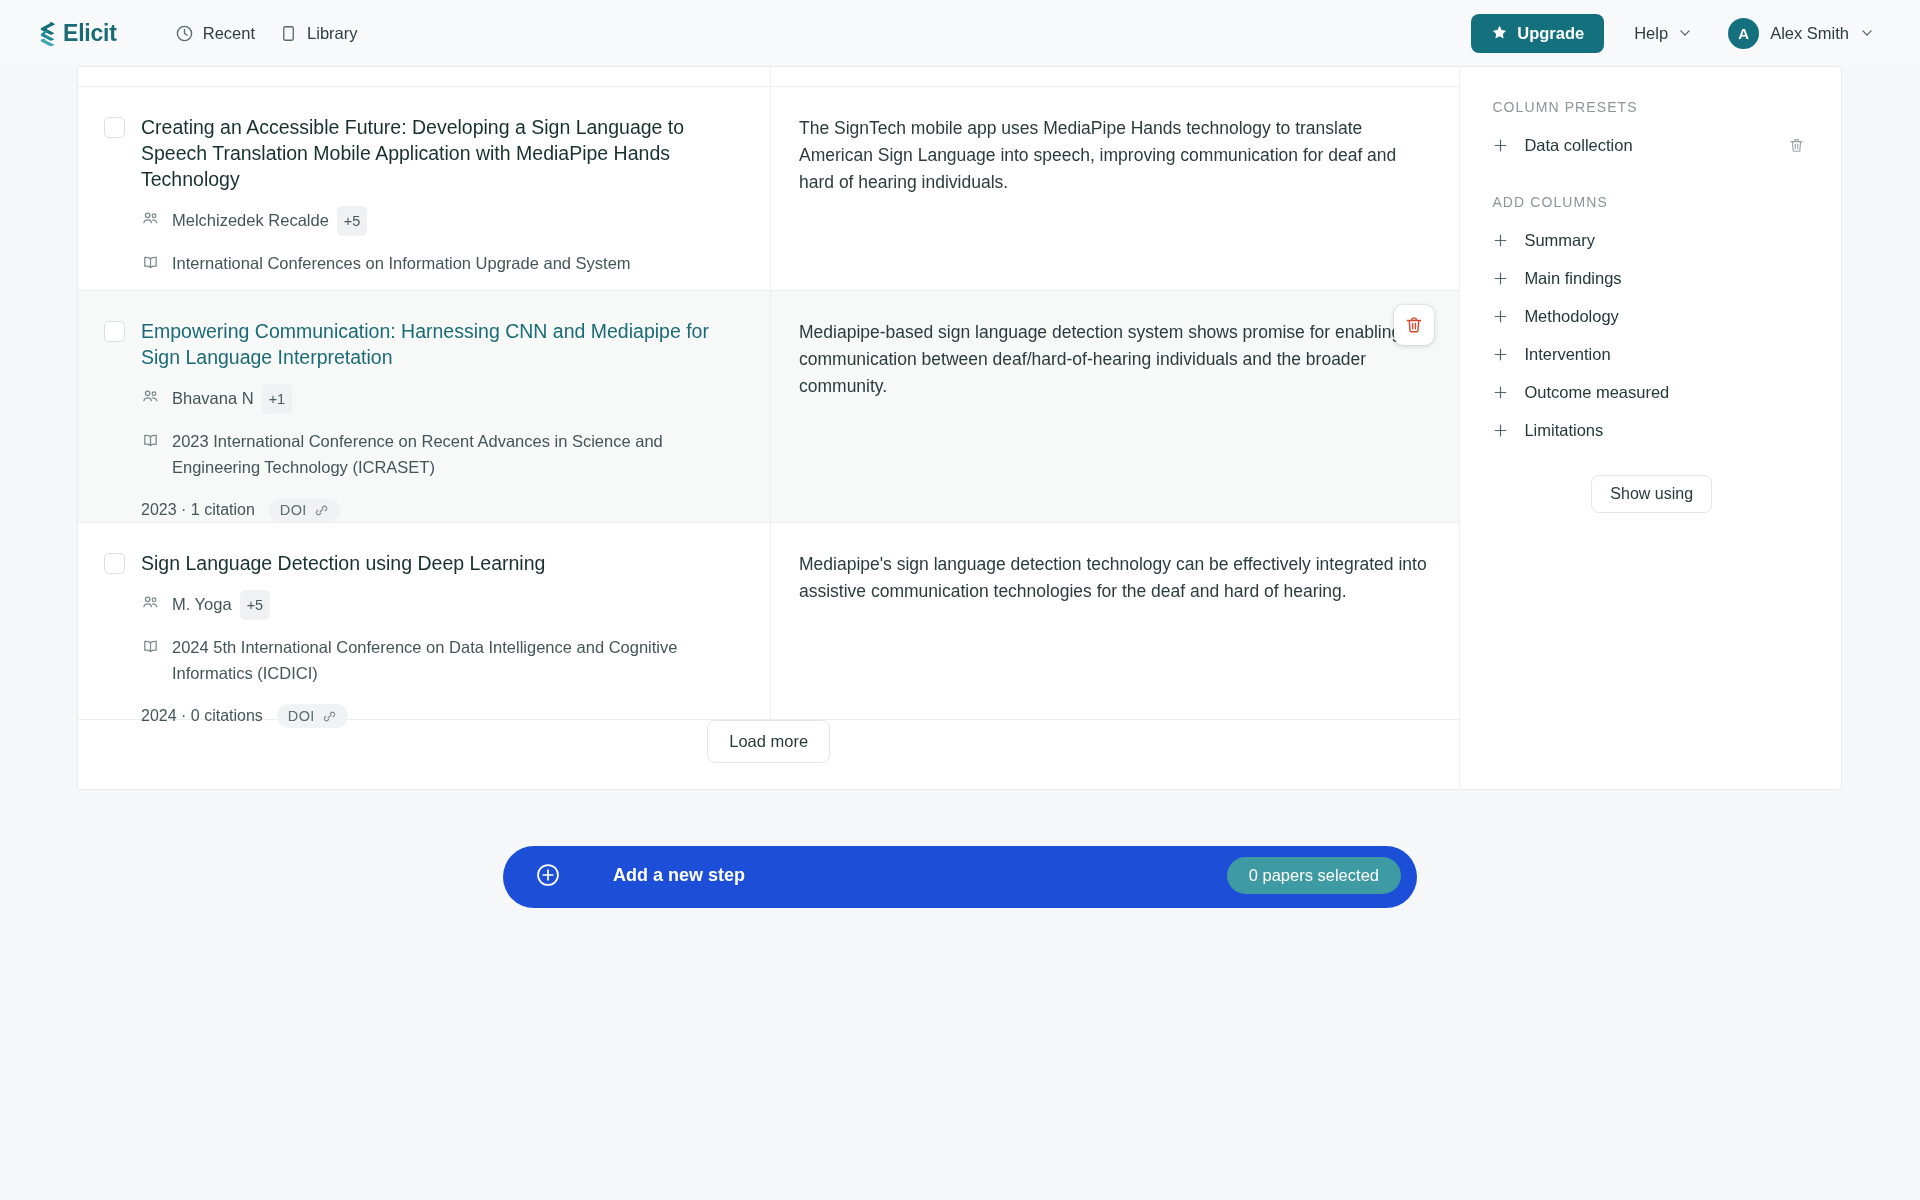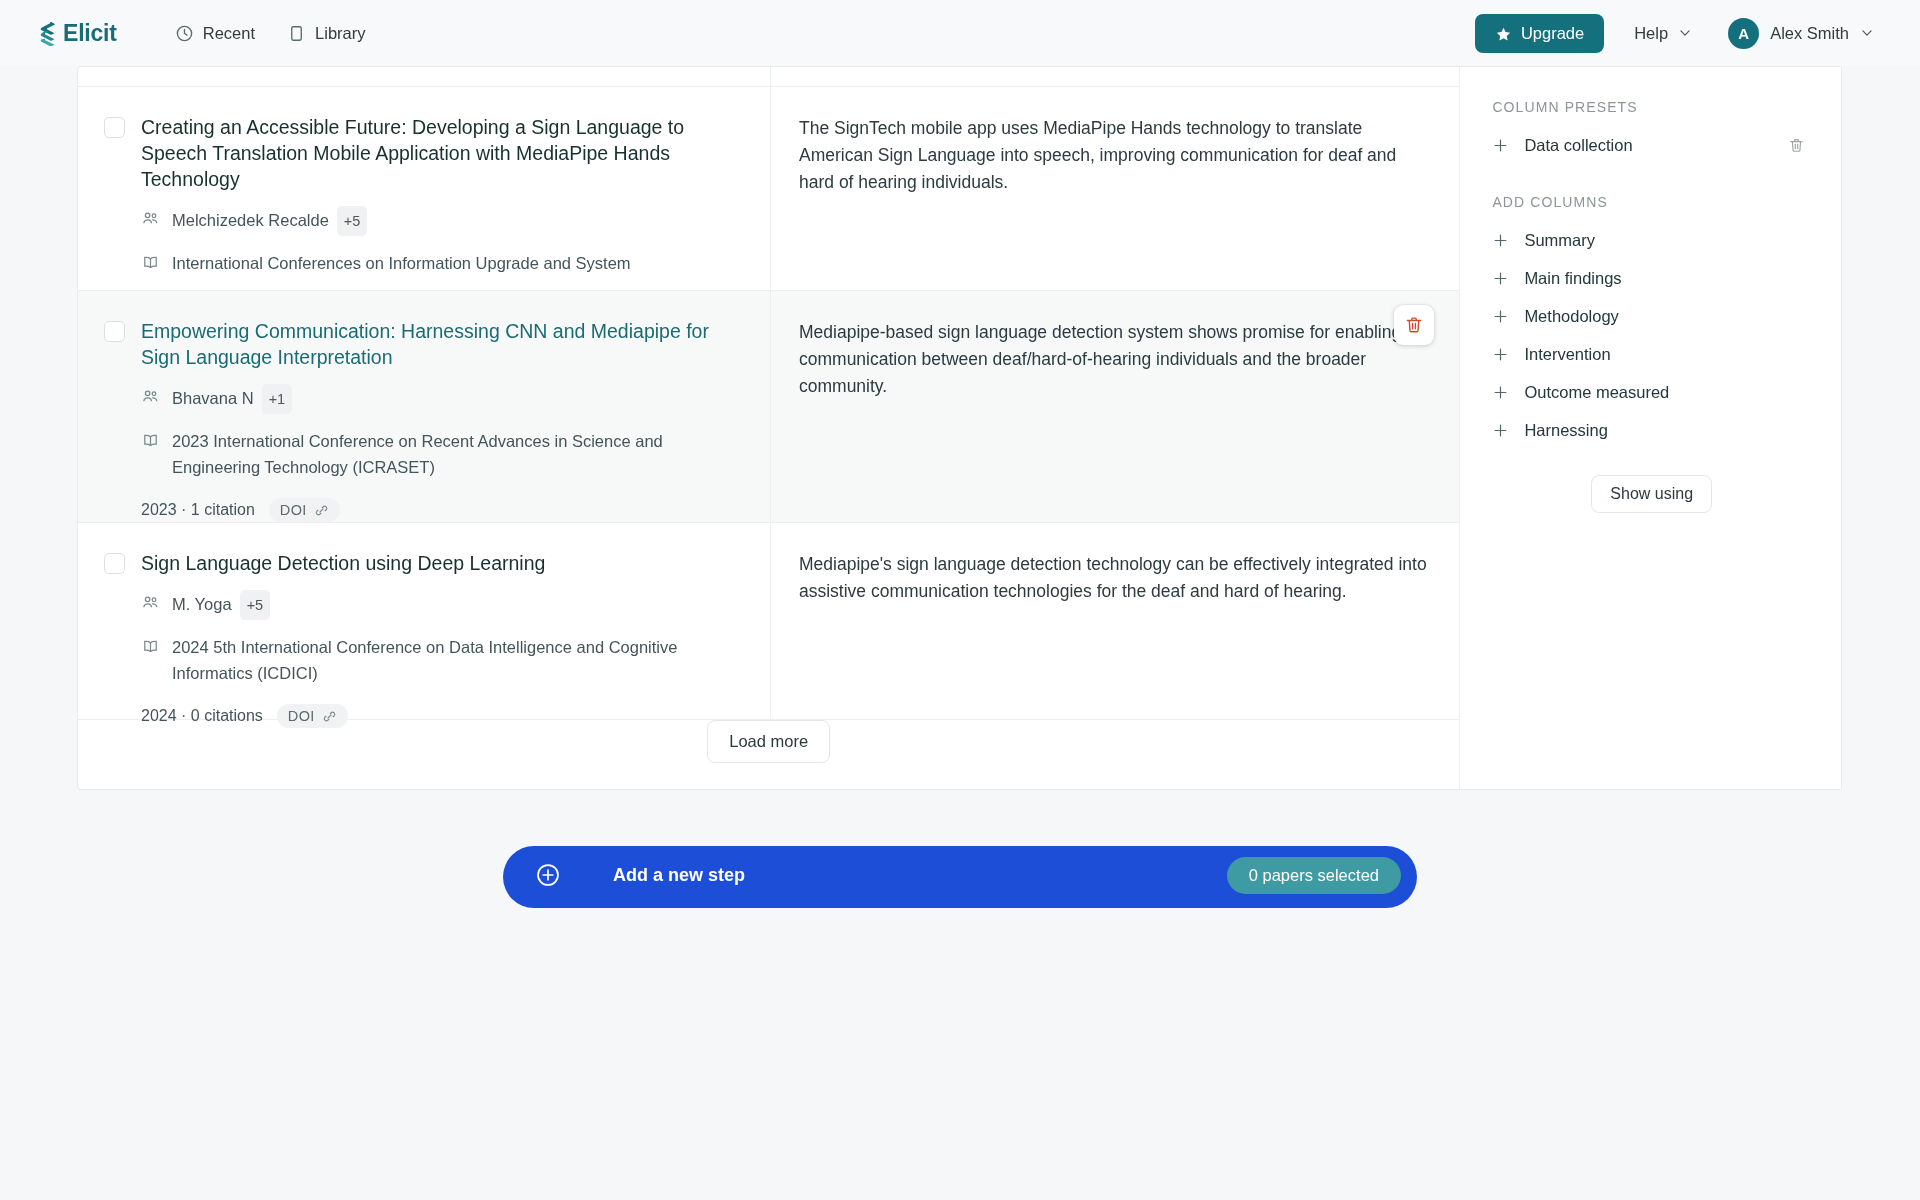--- a/index.html
+++ b/index.html
@@ -18,36 +18,36 @@
     display: flex; align-items: center;
   }
   .brand {
     display: flex; align-items: center; 
     margin-left: 38px;
   }
   .brand-mark { width: 25px; height: 25px; display: block; }
   .brand-name {
     font-size: 23px; font-weight: 700; color: #1a6b75; letter-spacing: -0.2px;
   }
-  .nav-links { display: flex; align-items: center; gap: 8px; margin-left: 46px; }
+  .nav-links { display: flex; align-items: center; margin-left: 46px; }
   .nav-link {
     display: flex; align-items: center; gap: 9px;
     padding: 7px 12px; border-radius: 7px;
     font-size: 16.5px; color: #2f3d40; cursor: pointer;
   }
   .nav-ico { width: 19px; height: 19px; display: block; color: #5a6b6e; }
 
   .top-right {
     margin-left: auto; margin-right: 40px;
     display: flex; align-items: center; gap: 22px;
   }
   .upgrade-btn {
-    display: flex; align-items: flex-end; gap: 9px;
+    display: flex; align-items: flex-start; gap: 9px;
     background: #14707d; color: #fff;
-    font-size: 16.5px; font-weight: 400;
+    font-size: 16.5px; font-weight: 700;
     padding: 10px 20px; border-radius: 8px; border: none; cursor: pointer;
   }
   .star-ico { width: 17px; height: 17px; display:block; }
   .help-btn {
     display: flex; align-items: center; gap: 10px;
     font-size: 16.5px; color: #2f3d40; cursor: pointer;
     padding: 7px 8px; border-radius: 7px;
   }
   .chev { width: 14px; height: 14px; display:block; color:#4b5a5d; }
   .user-btn { display:flex; align-items:center; gap:11px; cursor:pointer; padding:5px 6px; border-radius:8px; }
@@ -434,21 +434,21 @@
       <div class="panel-item">
         <svg class="plus-ico" viewBox="0 0 24 24" fill="none" stroke="currentColor" stroke-width="1.7">
             <path d="M12 4.5v15M4.5 12h15" stroke-linecap="round"></path>
           </svg>
         <span class="panel-label">Outcome measured</span>
       </div>
       <div class="panel-item">
         <svg class="plus-ico" viewBox="0 0 24 24" fill="none" stroke="currentColor" stroke-width="1.7">
             <path d="M12 4.5v15M4.5 12h15" stroke-linecap="round"></path>
           </svg>
-        <span class="panel-label">Harnessing</span>
+        <span class="panel-label">Limitations</span>
       </div>
 
       <div class="showmore-wrap">
         <button class="showmore-btn">Show using</button>
       </div>
     </div>
   </div>
 
   <div class="action-bar">
     <svg class="plus-circle" viewBox="0 0 24 24" fill="none" stroke="currentColor" stroke-width="1.6">

